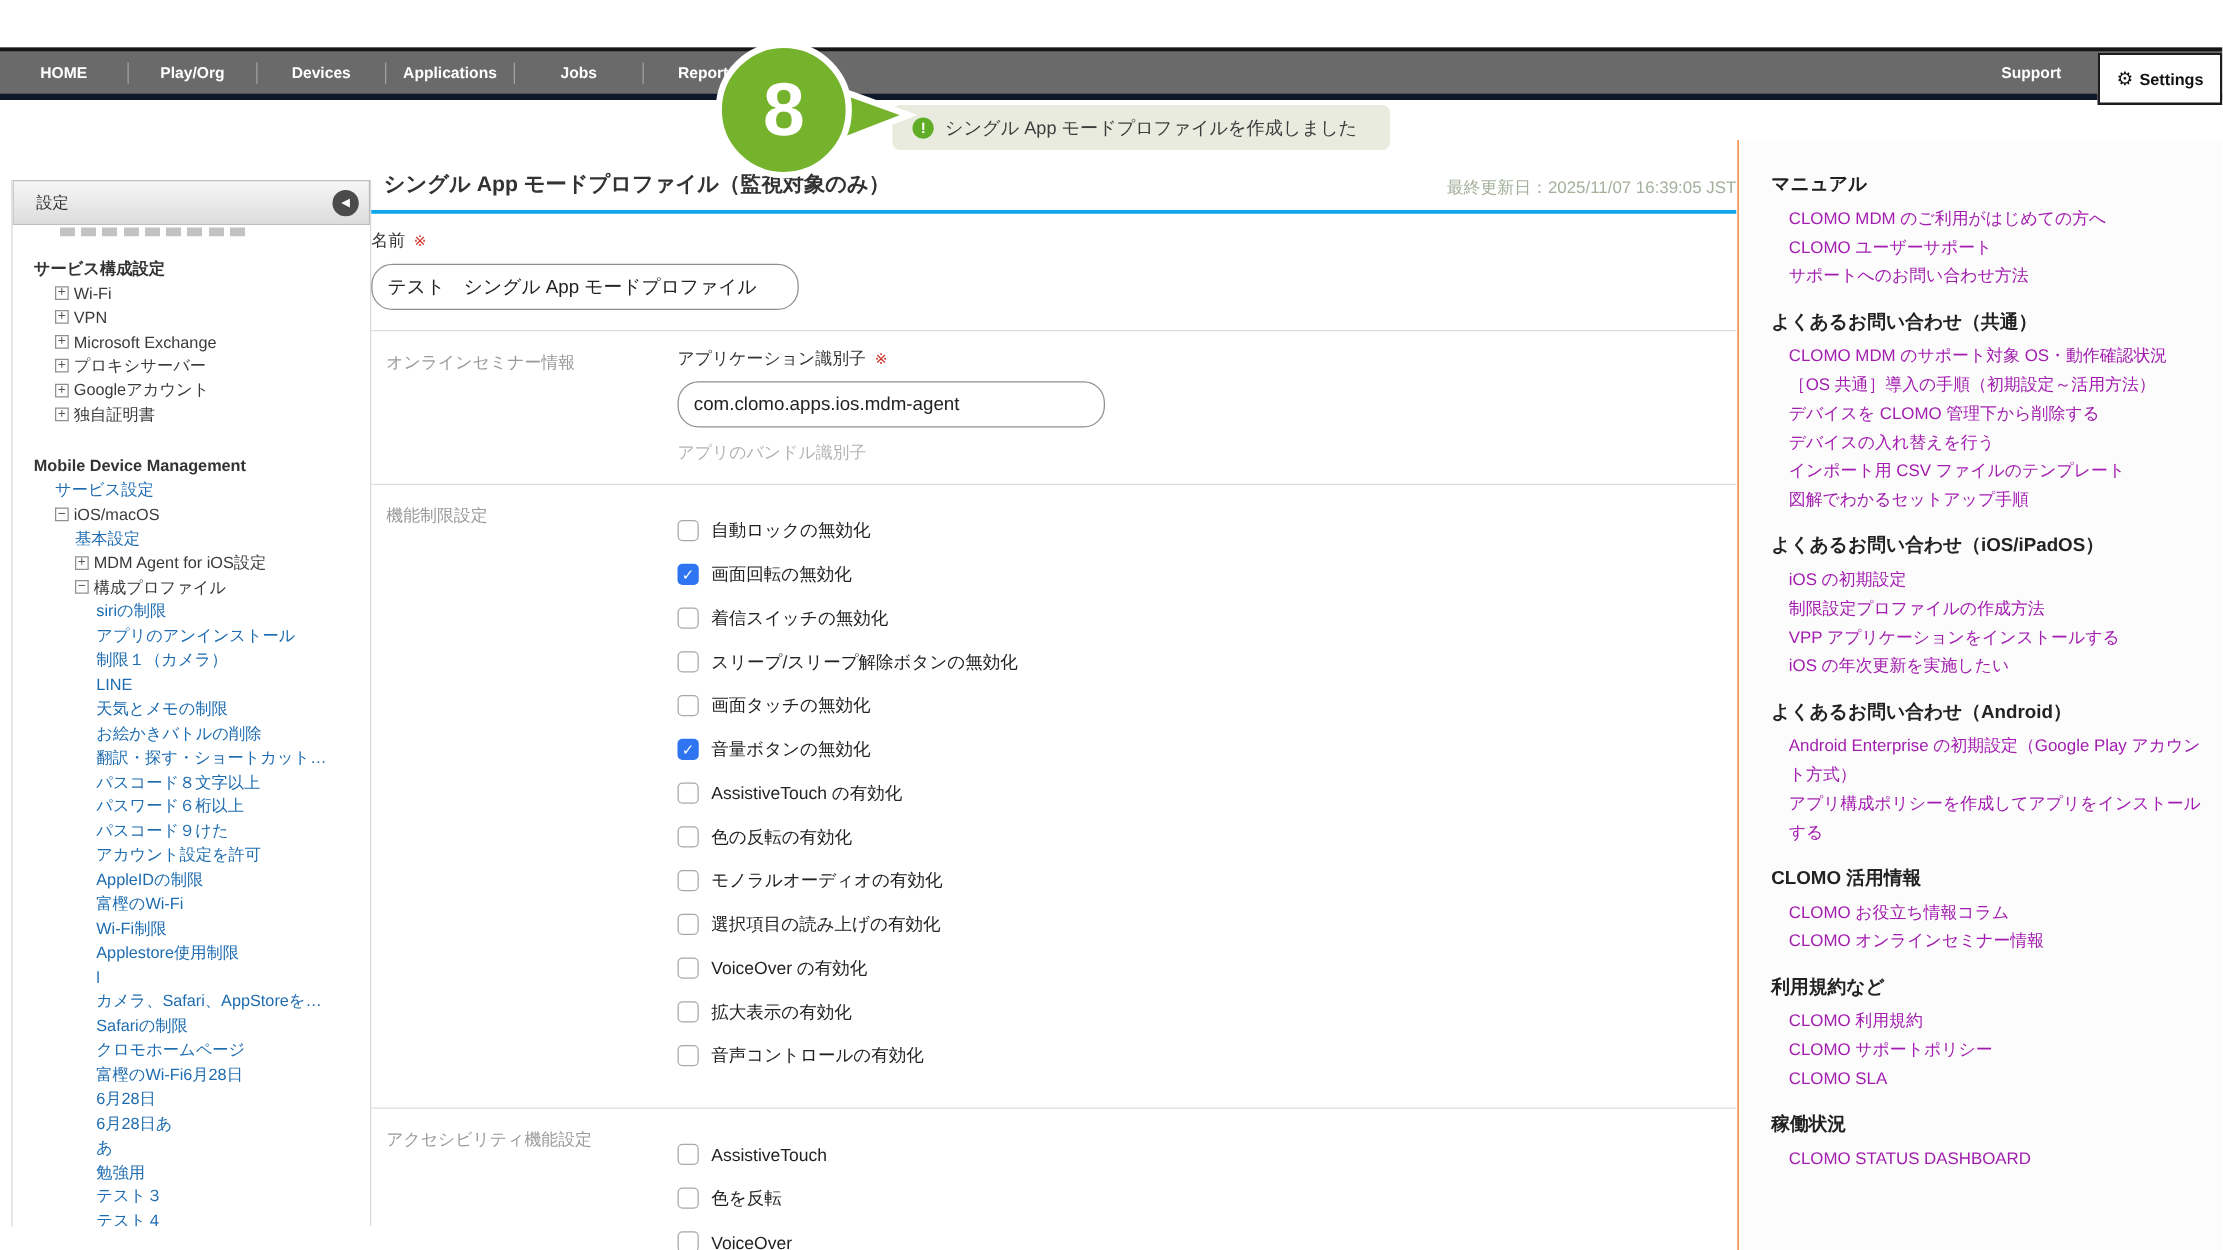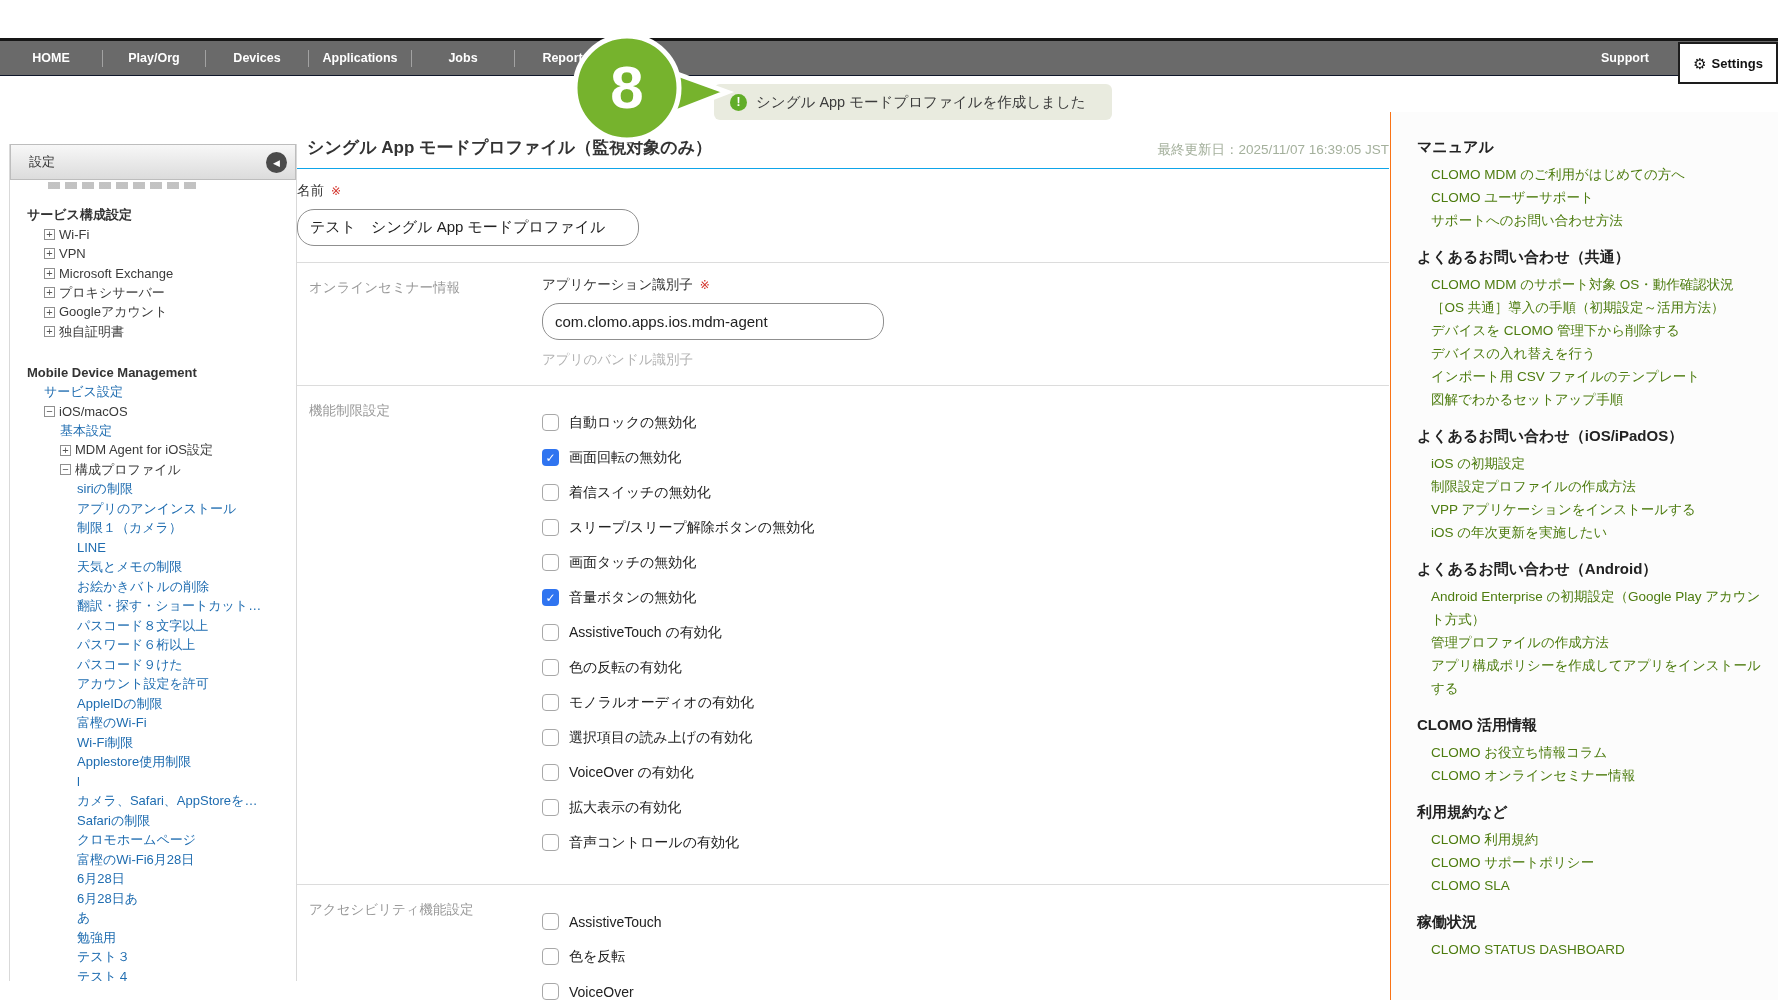--- a/index.html
+++ b/index.html
@@ -1,20 +1,20 @@
 <!DOCTYPE html>
 <html><head>
 <meta charset="utf-8">
 <style>
   html,body{margin:0;padding:0;background:#fff;font-family:"Liberation Sans","DejaVu Sans",sans-serif;}
   .page{position:relative;width:1778px;height:1000px;background:#fff;overflow:hidden;}
 
   
   .navbar{position:absolute;left:0;top:38px;width:1778px;height:34px;background:#6a6a6a;
-          border-top:3px solid #161616;border-bottom:1px solid #0f172a;box-sizing:content-box;z-index:2;}
+          border-top:3px solid #161616;border-bottom:5px solid #0f172a;box-sizing:content-box;z-index:2;}
   .nav-left{position:absolute;left:0;top:0;height:34px;display:flex;align-items:center;}
   .nav-item{width:102px;text-align:center;color:#fff;font-size:12.5px;font-weight:bold;cursor:pointer;white-space:nowrap;}
   .nav-divider{width:1px;height:17px;background:#a2a2a2;}
   .nav-support{position:absolute;left:1585px;top:0;width:80px;height:34px;line-height:34px;text-align:center;
                color:#fff;font-size:12.5px;font-weight:bold;cursor:pointer;}
   .settings-tab{position:absolute;left:1678px;top:42px;width:100px;height:42px;background:#fff;
                 border:2px solid #1d1d1d;box-sizing:border-box;display:flex;align-items:center;justify-content:center;
                 gap:5px;font-size:13px;font-weight:bold;color:#111;z-index:6;cursor:pointer;}
   .gear{font-size:15px;line-height:1;}
 
@@ -45,21 +45,21 @@
   .tree .lvl3{padding-left:67px;}
   .tree .gap{margin-top:21px;}
   .tree .t-item{color:#3a3a3a;}
   .tree .t-link{color:#1e6cb0;cursor:pointer;}
   .exp{flex:0 0 11px;width:11px;height:11px;border:1px solid #8f8f8f;background:#fff;color:#555;
        font-size:11px;line-height:9px;text-align:center;box-sizing:border-box;margin-right:4px;cursor:pointer;}
 
   
   .content{position:absolute;left:297px;top:126px;width:1092px;}
   .title-row{display:flex;justify-content:space-between;align-items:flex-end;
-             padding:10px 0 9px 10px;border-bottom:1px solid #0ea5e9;gap:11px;}
+             padding:10px 0 9px 10px;border-bottom:3px solid #0ea5e9;gap:11px;}
   .page-title{font-size:17px;font-weight:bold;color:#333;}
   .last-updated{font-size:13.5px;color:#a4b09c;}
   .form-row{display:flex;border-bottom:1px solid #dcdcdc;}
   .form-row.last{border-bottom:none;}
   .form-label{flex:0 0 245px;padding:16px 0 0 12px;font-size:13.5px;color:#9a9a9a;box-sizing:border-box;}
   .form-field{padding:13px 0 16px 0;}
   .field-label{font-size:13.5px;color:#333;}
   .req{color:#d3342c;margin-left:7px;font-size:12px;}
   .text-input{display:block;margin-top:9px;width:342px;height:37px;border:1px solid #8f8f8f;border-radius:17px;
               font-size:15px;color:#222;padding:0 12px;box-sizing:border-box;background:#fff;
@@ -70,21 +70,21 @@
   .cb{width:17px;height:17px;border:1.5px solid #a8a8a8;border-radius:4px;background:#fff;box-sizing:border-box;
       display:flex;align-items:center;justify-content:center;cursor:pointer;flex:0 0 auto;}
   .cb.checked{border:none;background:#2f74f0;color:#fff;font-size:12px;font-weight:bold;}
   .cb-label{margin-left:10px;font-size:14px;color:#222;}
 
   
   .help{position:absolute;left:1390px;top:112px;width:388px;height:888px;background:#fcfcfc;
         border-left:1px solid #f97316;box-sizing:border-box;padding:26px 16px 0 26px;overflow:hidden;}
   .help-h{font-size:15px;font-weight:bold;color:#222;margin:16px 0 6px 0;}
   .help-h.first{margin-top:0;}
-  .help-link{display:block;font-size:13.5px;color:#4d7c0f;line-height:23px;padding-left:14px;cursor:pointer;}
+  .help-link{display:block;font-size:13.5px;color:#a21caf;line-height:23px;padding-left:14px;cursor:pointer;}
 </style>
 </head>
 <body>
 
 <div class="page">
 
   <div class="navbar">
     <div class="nav-left" id="nav-left">
         <div class="nav-item">HOME</div>
         <div class="nav-divider"></div>
@@ -370,21 +370,20 @@
       <a class="help-link">デバイスの入れ替えを行う</a>
       <a class="help-link">インポート用 CSV ファイルのテンプレート</a>
       <a class="help-link">図解でわかるセットアップ手順</a>
       <div class="help-h">よくあるお問い合わせ（iOS/iPadOS）</div>
       <a class="help-link">iOS の初期設定</a>
       <a class="help-link">制限設定プロファイルの作成方法</a>
       <a class="help-link">VPP アプリケーションをインストールする</a>
       <a class="help-link">iOS の年次更新を実施したい</a>
       <div class="help-h">よくあるお問い合わせ（Android）</div>
       <a class="help-link">Android Enterprise の初期設定（Google Play アカウント方式）</a>
-      <a class="help-link">管理プロファイルの作成方法</a>
       <a class="help-link">アプリ構成ポリシーを作成してアプリをインストールする</a>
       <div class="help-h">CLOMO 活用情報</div>
       <a class="help-link">CLOMO お役立ち情報コラム</a>
       <a class="help-link">CLOMO オンラインセミナー情報</a>
       <div class="help-h">利用規約など</div>
       <a class="help-link">CLOMO 利用規約</a>
       <a class="help-link">CLOMO サポートポリシー</a>
       <a class="help-link">CLOMO SLA</a>
       <div class="help-h">稼働状況</div>
       <a class="help-link">CLOMO STATUS DASHBOARD</a>

